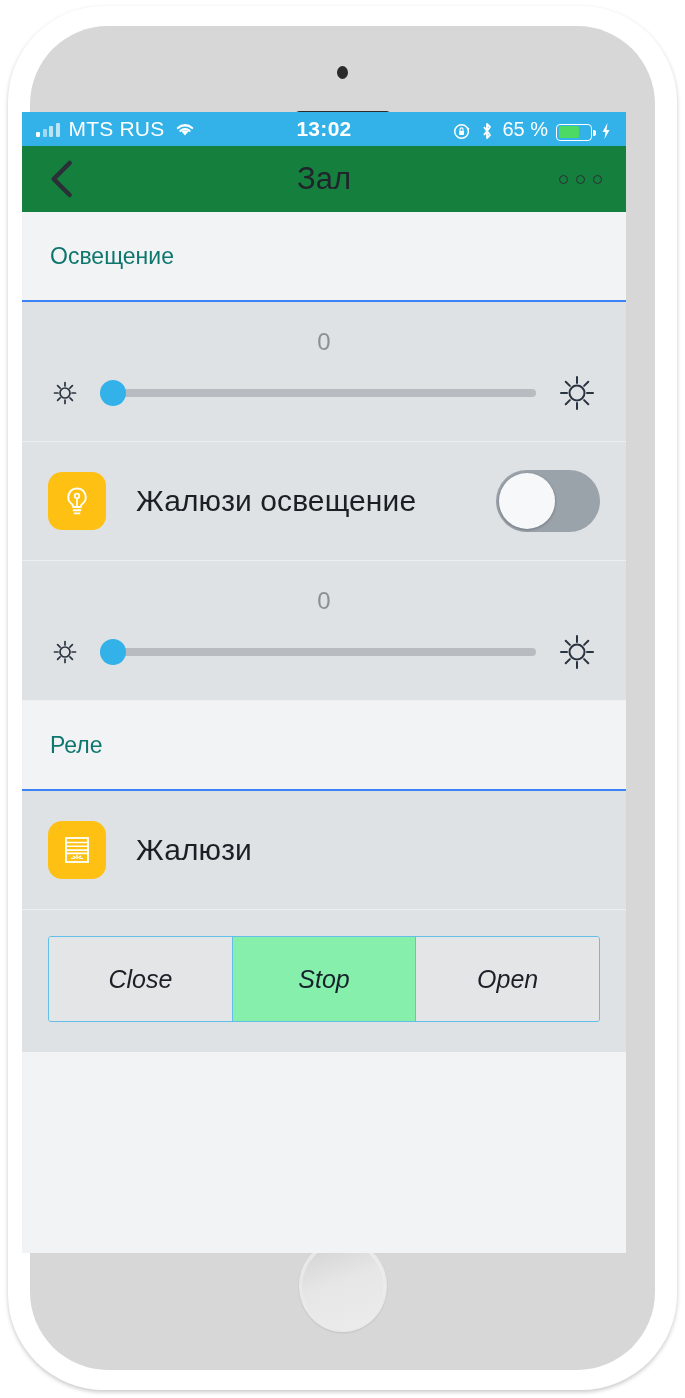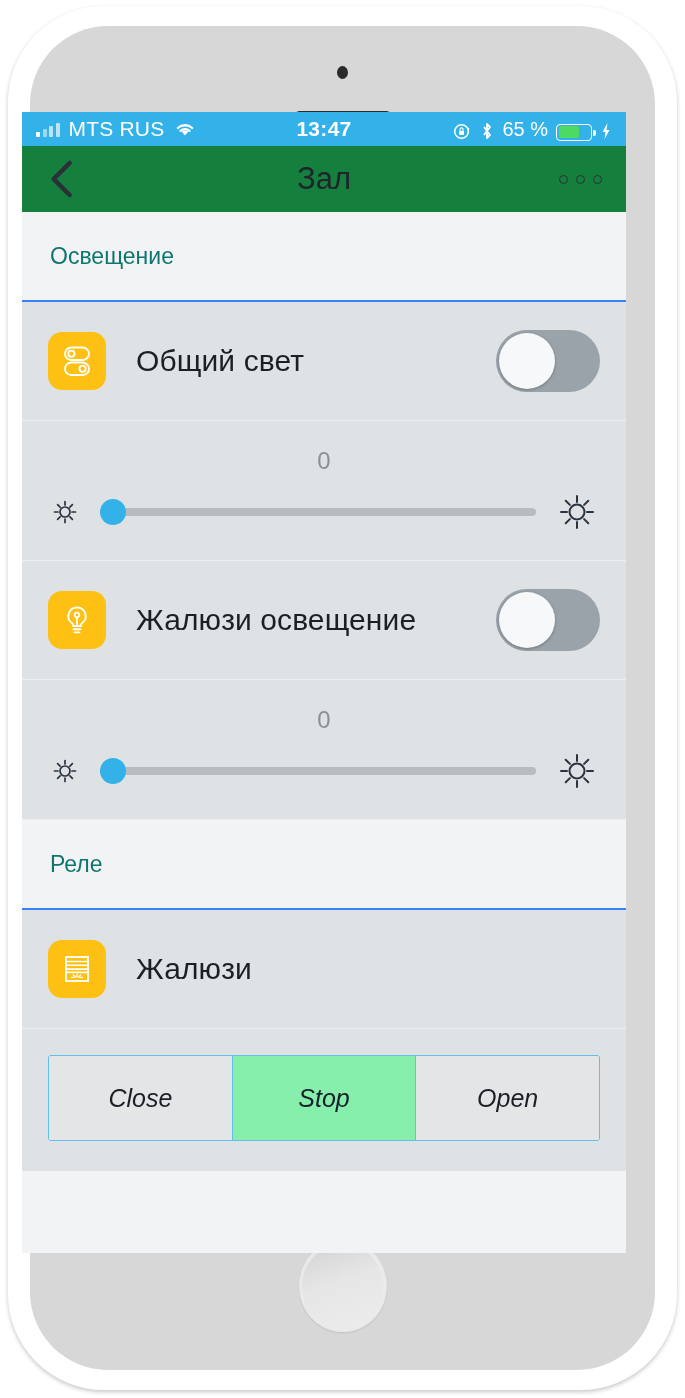--- a/index.html
+++ b/index.html
@@ -244,21 +244,21 @@
           <i></i>
       </div>
       <span class="carrier">MTS RUS</span>
       <svg width="24" height="18" viewBox="0 0 24 18">
         <path d="M12 15.4 L8.6 11.6 a5.2 5.2 0 0 1 6.8 0 Z" fill="#fff"></path>
         <path d="M4.9 8.0 a10.6 10.6 0 0 1 14.2 0" stroke="#fff" stroke-width="2.3" fill="none" stroke-linecap="round"></path>
         <path d="M7.4 10.8 a7 7 0 0 1 9.2 0" stroke="#fff" stroke-width="2.2" fill="none" stroke-linecap="round"></path>
       </svg>
     </div>
 
-    <div class="status-time">13:47</div>
+    <div class="status-time">13:02</div>
 
     <div class="status-right">
       <svg width="19" height="19" viewBox="0 0 20 20">
         <circle cx="9" cy="10" r="7.2" stroke="#fff" stroke-width="1.6" fill="none"></circle>
         <rect x="6.4" y="9.3" width="5.2" height="4.4" rx="0.8" fill="#fff"></rect>
         <path d="M7.4 9.3 v-1.5 a1.6 1.6 0 0 1 3.2 0 v1.5" stroke="#fff" stroke-width="1.2" fill="none"></path>
         <path d="M15 5.5 l2.6 1.4 -2.6 1.4 Z" fill="#fff"></path>
       </svg>
       <svg width="14" height="20" viewBox="0 0 14 20">
         <path d="M4 6 L10 14 L7 17 L7 3 L10 6 L4 14" stroke="#fff" stroke-width="1.8" fill="none" stroke-linejoin="round"></path>
@@ -280,34 +280,20 @@
     <div class="nav-title">Зал</div>
     <div class="nav-more">
       <span></span>
         <span></span>
         <span></span>
     </div>
   </div>
 
   <div class="section-header">Освещение</div>
 
-  <div class="row">
-    <div class="tile">
-      <svg width="38" height="38" viewBox="0 0 38 38">
-        <rect x="7" y="5.5" width="24" height="12.5" rx="6.25" stroke="#fff" stroke-width="1.9" fill="none"></rect>
-        <circle cx="13.4" cy="11.75" r="3.1" stroke="#fff" stroke-width="1.9" fill="none"></circle>
-        <rect x="7" y="20.5" width="24" height="12.5" rx="6.25" stroke="#fff" stroke-width="1.9" fill="none"></rect>
-        <circle cx="24.6" cy="26.75" r="3.1" stroke="#fff" stroke-width="1.9" fill="none"></circle>
-      </svg>
-    </div>
-    <div class="row-label">Общий свет</div>
-    <div class="ios-switch">
-      <div class="knob"></div>
-    </div>
-  </div>
 
 
   <div class="slider-row">
     <div class="slider-value">0</div>
     <div class="slider-line">
       <svg width="34" height="34" viewBox="0 0 34 34">
         <circle cx="17" cy="17" r="5" stroke="#2a3340" stroke-width="1.7" fill="none"></circle>
         <g stroke="#2a3340" stroke-width="1.7" stroke-linecap="round">
           <line x1="17" y1="6.5" x2="17" y2="10"></line>
             <line x1="17" y1="24" x2="17" y2="27.5"></line>

